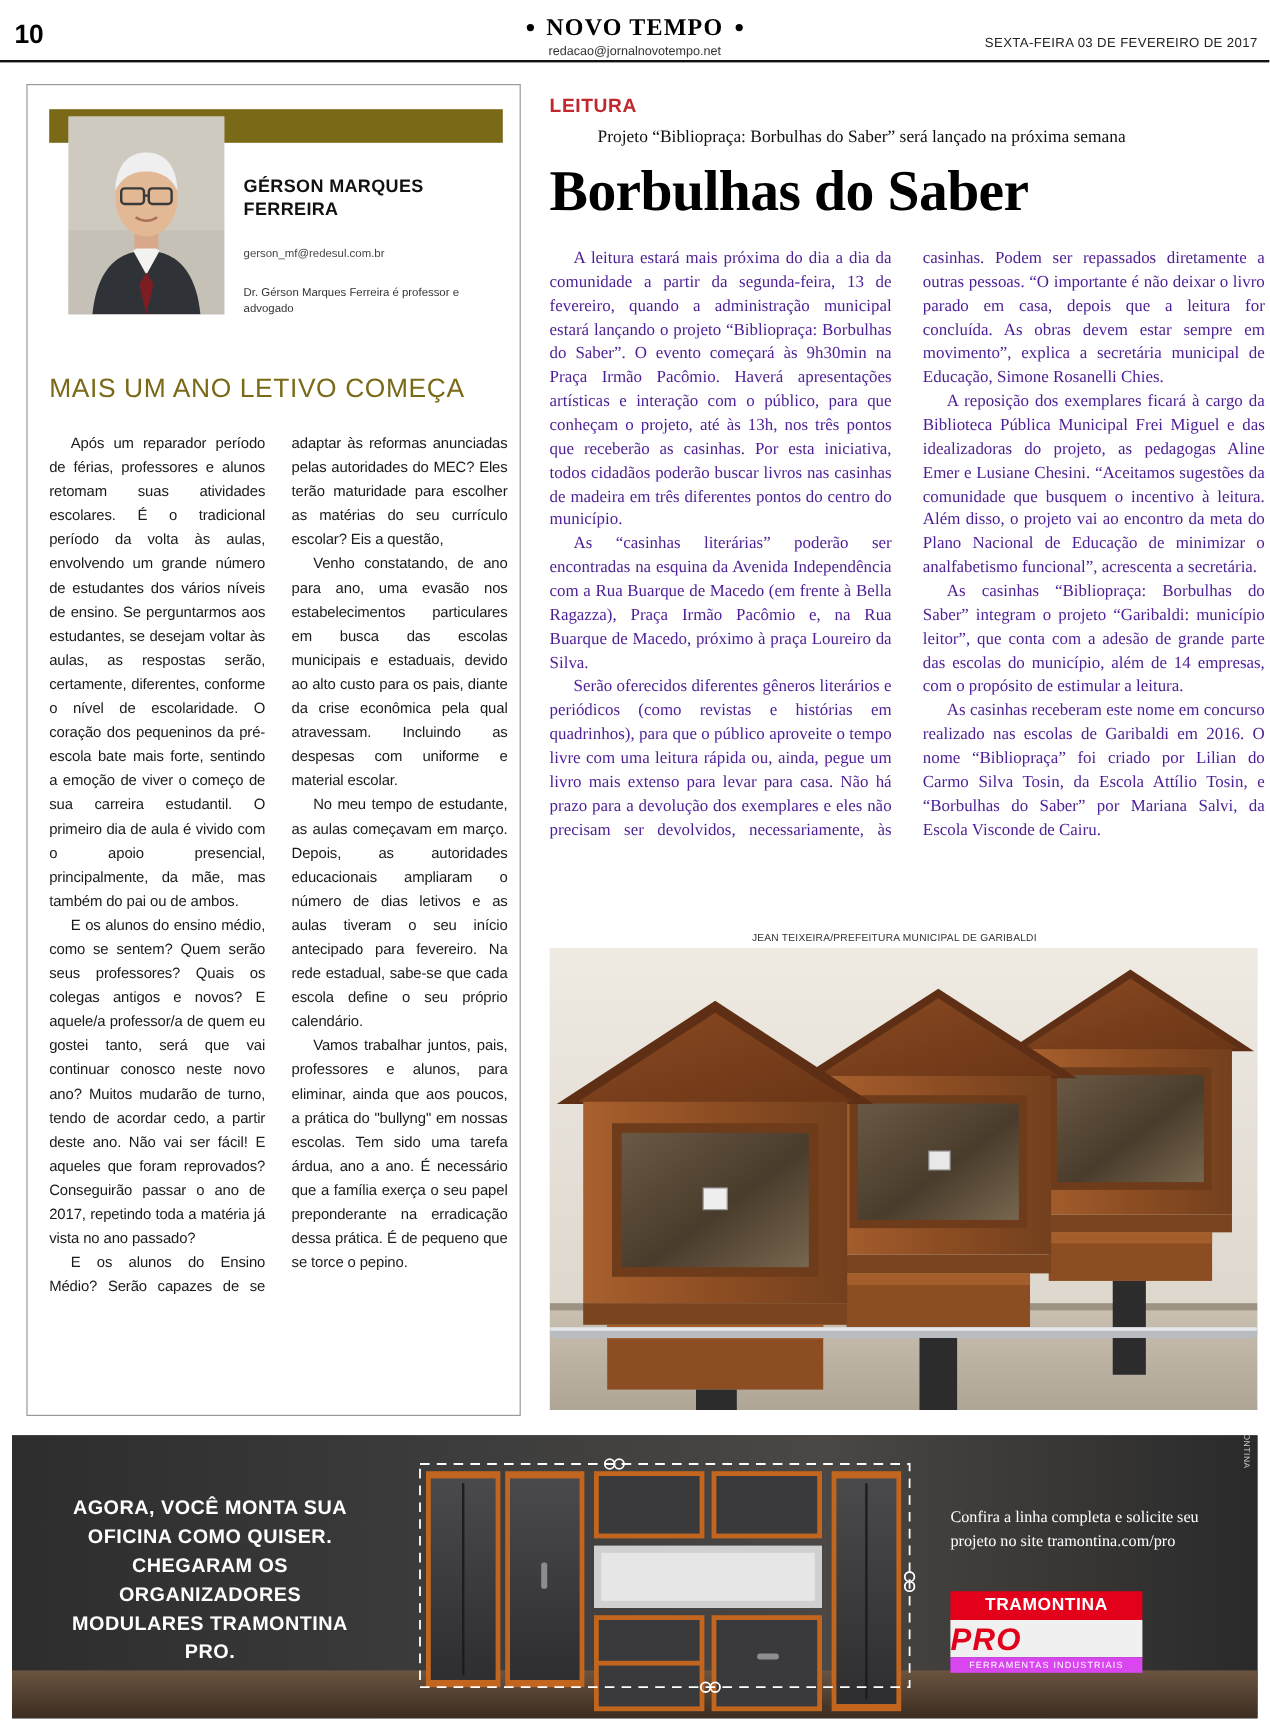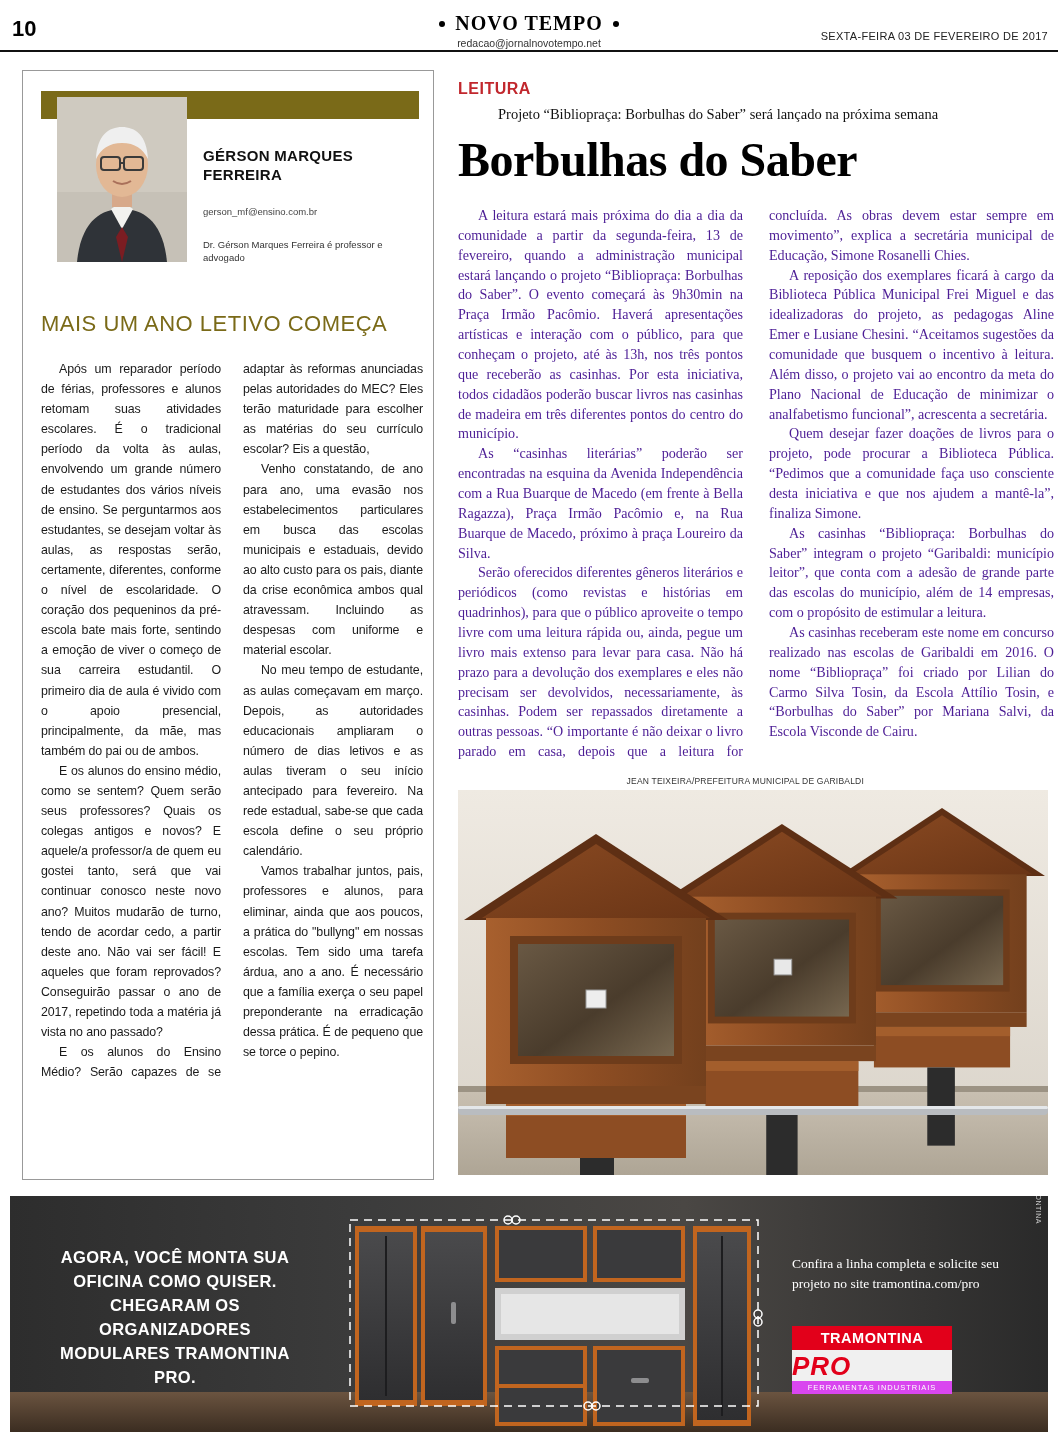--- a/index.html
+++ b/index.html
@@ -332,46 +332,45 @@
           <g stroke="#3a3a3a" stroke-width="2" fill="none">
             <rect x="44" y="60" width="19" height="13" rx="3"></rect>
             <rect x="67" y="60" width="19" height="13" rx="3"></rect>
             <line x1="63" y1="66" x2="67" y2="66"></line>
           </g>
 
           <path d="M56 84 q9 6 18 0" stroke="#a9705a" stroke-width="2" fill="none"></path>
         </svg>
       </div>
       <div class="author-name">GÉRSON MARQUES FERREIRA</div>
-      <div class="author-email">gerson_mf@ensino.com.br</div>
+      <div class="author-email">gerson_mf@redesul.com.br</div>
       <div class="author-role">Dr. Gérson Marques Ferreira é professor e advogado</div>
     </div>
 
     <div class="opinion-title">MAIS UM ANO LETIVO COMEÇA</div>
 
     <div class="opinion-cols">
       <p>Após um reparador período de férias, professores e alunos retomam suas atividades escolares. É o tradicional período da volta às aulas, envolvendo um grande número de estudantes dos vários níveis de ensino. Se perguntarmos aos estudantes, se desejam voltar às aulas, as respostas serão, certamente, diferentes, conforme o nível de escolaridade. O coração dos pequeninos da pré-escola bate mais forte, sentindo a emoção de viver o começo de sua carreira estudantil. O primeiro dia de aula é vivido com o apoio presencial, principalmente, da mãe, mas também do pai ou de ambos.</p>
       <p>E os alunos do ensino médio, como se sentem? Quem serão seus professores? Quais os colegas antigos e novos? E aquele/a professor/a de quem eu gostei tanto, será que vai continuar conosco neste novo ano? Muitos mudarão de turno, tendo de acordar cedo, a partir deste ano. Não vai ser fácil! E aqueles que foram reprovados? Conseguirão passar o ano de 2017, repetindo toda a matéria já vista no ano passado?</p>
       <p>E os alunos do Ensino Médio? Serão capazes de se adaptar às reformas anunciadas pelas autoridades do MEC? Eles terão maturidade para escolher as matérias do seu currículo escolar? Eis a questão,</p>
-      <p>Venho constatando, de ano para ano, uma evasão nos estabelecimentos particulares em busca das escolas municipais e estaduais, devido ao alto custo para os pais, diante da crise econômica ambos qual atravessam. Incluindo as despesas com uniforme e material escolar.</p>
+      <p>Venho constatando, de ano para ano, uma evasão nos estabelecimentos particulares em busca das escolas municipais e estaduais, devido ao alto custo para os pais, diante da crise econômica pela qual atravessam. Incluindo as despesas com uniforme e material escolar.</p>
       <p>No meu tempo de estudante, as aulas começavam em março. Depois, as autoridades educacionais ampliaram o número de dias letivos e as aulas tiveram o seu início antecipado para fevereiro. Na rede estadual, sabe-se que cada escola define o seu próprio calendário.</p>
       <p>Vamos trabalhar juntos, pais, professores e alunos, para eliminar, ainda que aos poucos, a prática do "bullyng" em nossas escolas. Tem sido uma tarefa árdua, ano a ano. É necessário que a família exerça o seu papel preponderante na erradicação dessa prática. É de pequeno que se torce o pepino.</p>
     </div>
   </div>
 
   <div class="section-kicker">LEITURA</div>
   <div class="standfirst">Projeto “Bibliopraça: Borbulhas do Saber” será lançado na próxima semana</div>
   <div class="headline">Borbulhas do Saber</div>
 
   <div class="article-cols">
     <p>A leitura estará mais próxima do dia a dia da comunidade a partir da segunda-feira, 13 de fevereiro, quando a administração municipal estará lançando o projeto “Bibliopraça: Borbulhas do Saber”. O evento começará às 9h30min na Praça Irmão Pacômio. Haverá apresentações artísticas e interação com o público, para que conheçam o projeto, até às 13h, nos três pontos que receberão as casinhas. Por esta iniciativa, todos cidadãos poderão buscar livros nas casinhas de madeira em três diferentes pontos do centro do município.</p>
     <p>As “casinhas literárias” poderão ser encontradas na esquina da Avenida Independência com a Rua Buarque de Macedo (em frente à Bella Ragazza), Praça Irmão Pacômio e, na Rua Buarque de Macedo, próximo à praça Loureiro da Silva.</p>
     <p>Serão oferecidos diferentes gêneros literários e periódicos (como revistas e histórias em quadrinhos), para que o público aproveite o tempo livre com uma leitura rápida ou, ainda, pegue um livro mais extenso para levar para casa. Não há prazo para a devolução dos exemplares e eles não precisam ser devolvidos, necessariamente, às casinhas. Podem ser repassados diretamente a outras pessoas. “O importante é não deixar o livro parado em casa, depois que a leitura for concluída. As obras devem estar sempre em movimento”, explica a secretária municipal de Educação, Simone Rosanelli Chies.</p>
     <p>A reposição dos exemplares ficará à cargo da Biblioteca Pública Municipal Frei Miguel e das idealizadoras do projeto, as pedagogas Aline Emer e Lusiane Chesini. “Aceitamos sugestões da comunidade que busquem o incentivo à leitura. Além disso, o projeto vai ao encontro da meta do Plano Nacional de Educação de minimizar o analfabetismo funcional”, acrescenta a secretária.</p>
-    <p>Quem desejar fazer doações de livros para o projeto, pode procurar a Biblioteca Pública. “Pedimos que a comunidade faça uso consciente desta iniciativa e que nos ajudem a mantê-la”, finaliza Simone.</p>
     <p>As casinhas “Bibliopraça: Borbulhas do Saber” integram o projeto “Garibaldi: município leitor”, que conta com a adesão de grande parte das escolas do município, além de 14 empresas, com o propósito de estimular a leitura.</p>
     <p>As casinhas receberam este nome em concurso realizado nas escolas de Garibaldi em 2016. O nome “Bibliopraça” foi criado por Lilian do Carmo Silva Tosin, da Escola Attílio Tosin, e “Borbulhas do Saber” por Mariana Salvi, da Escola Visconde de Cairu.</p>
   </div>
 
   <div class="photo-credit">JEAN TEIXEIRA/PREFEITURA MUNICIPAL DE GARIBALDI</div>
 
   <div class="photo">
     <svg width="590" height="385" viewBox="0 0 590 385" xmlns="http://www.w3.org/2000/svg">
       <defs>
         <linearGradient id="wall" x1="0" y1="0" x2="0" y2="1">

